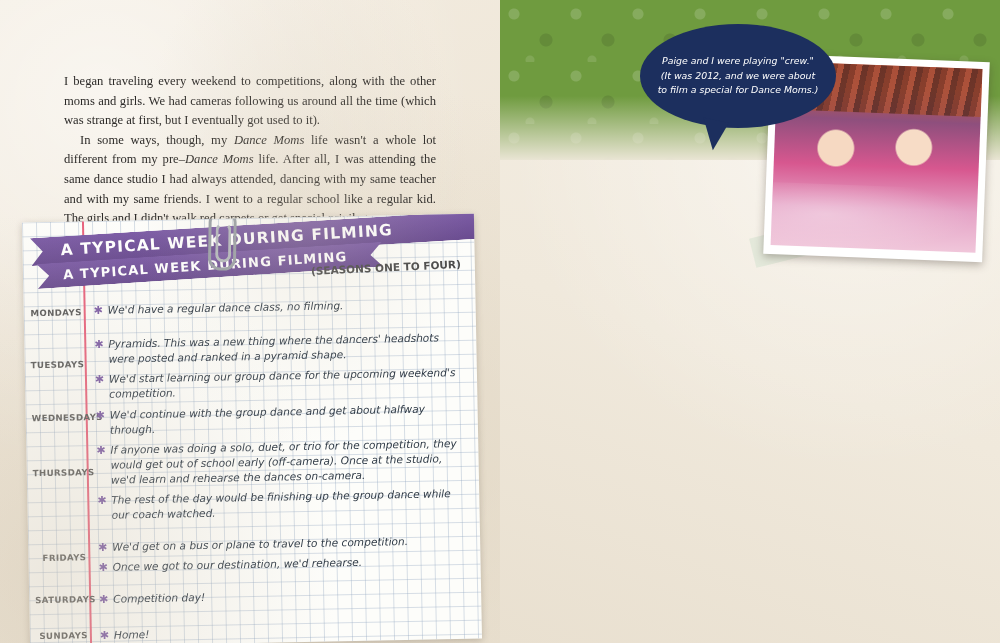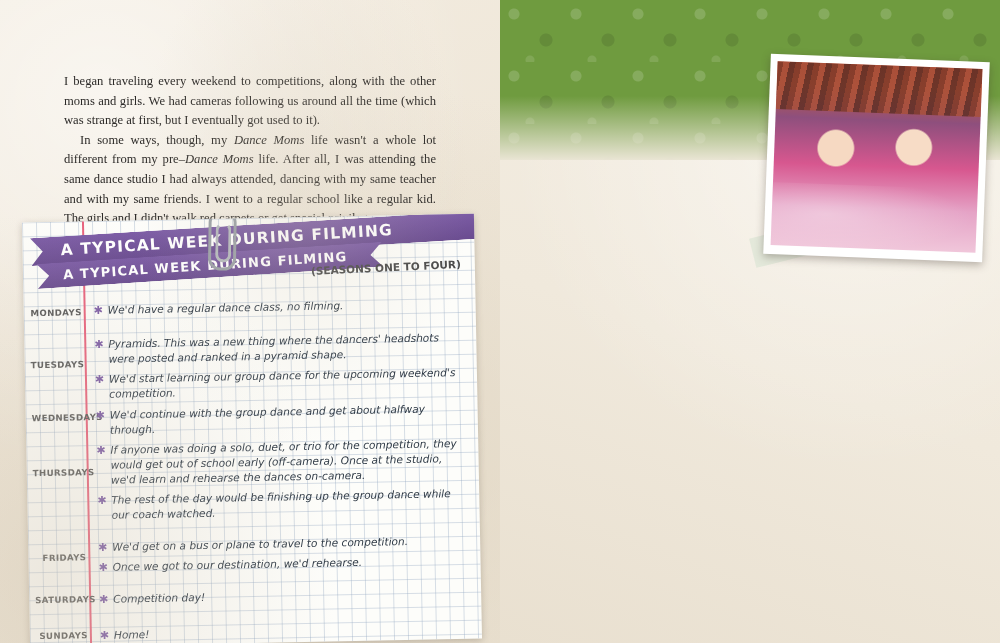--- a/index.html
+++ b/index.html
@@ -253,16 +253,17 @@
 
   <div class="right-page">
     <div class="green-block"></div>
 
     <div class="tape"></div>
 
     <div class="photo">
       <div class="photo-img"></div>
     </div>
 
+    <div class="bubble">Paige and I were playing "crew." (It was 2012, and we were about to film a special for Dance Moms.)</div>
 
   </div>
 
 </div>
 
 </body></html>

